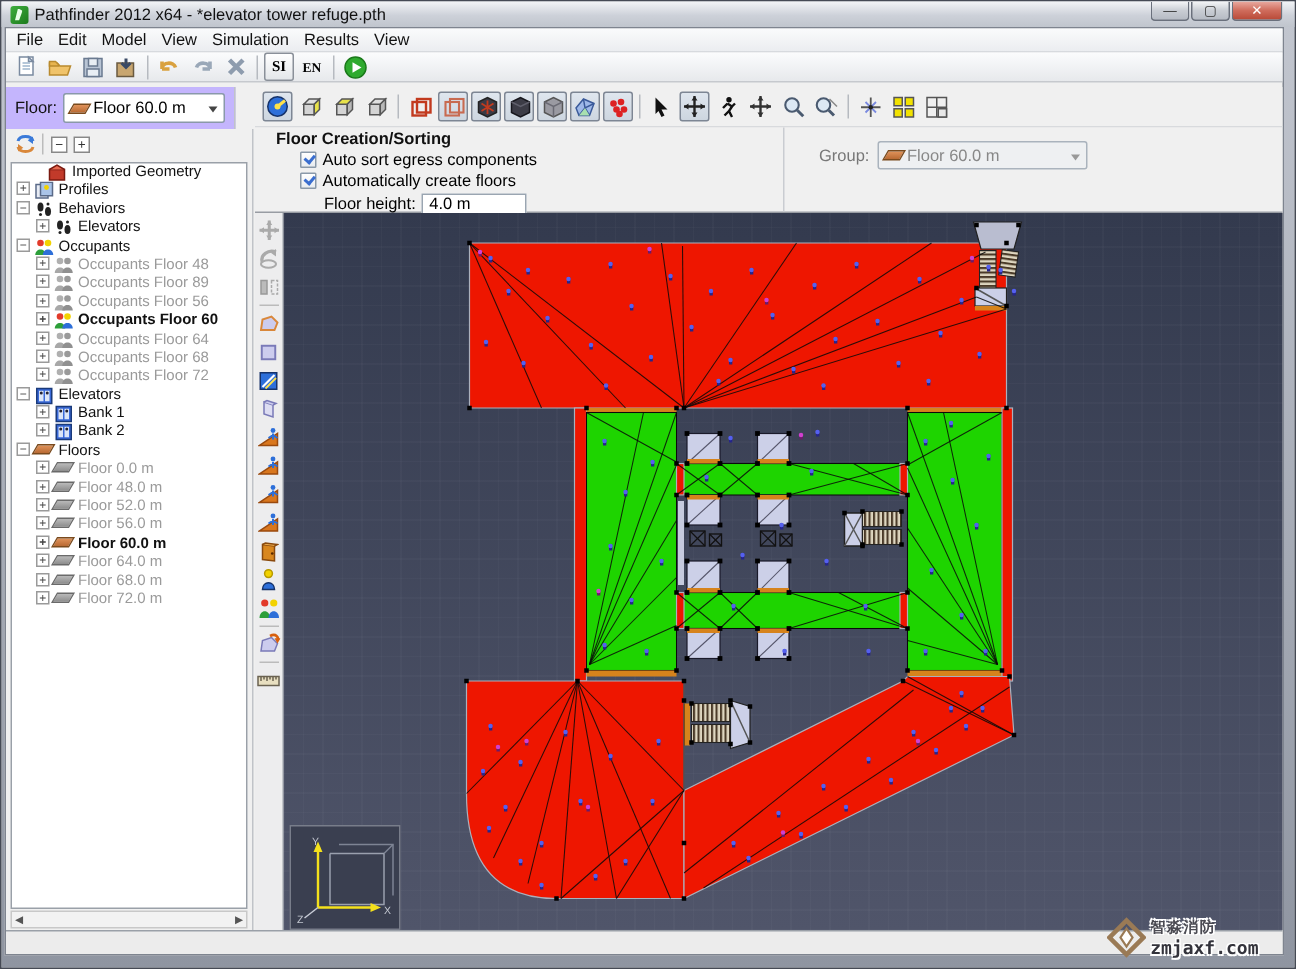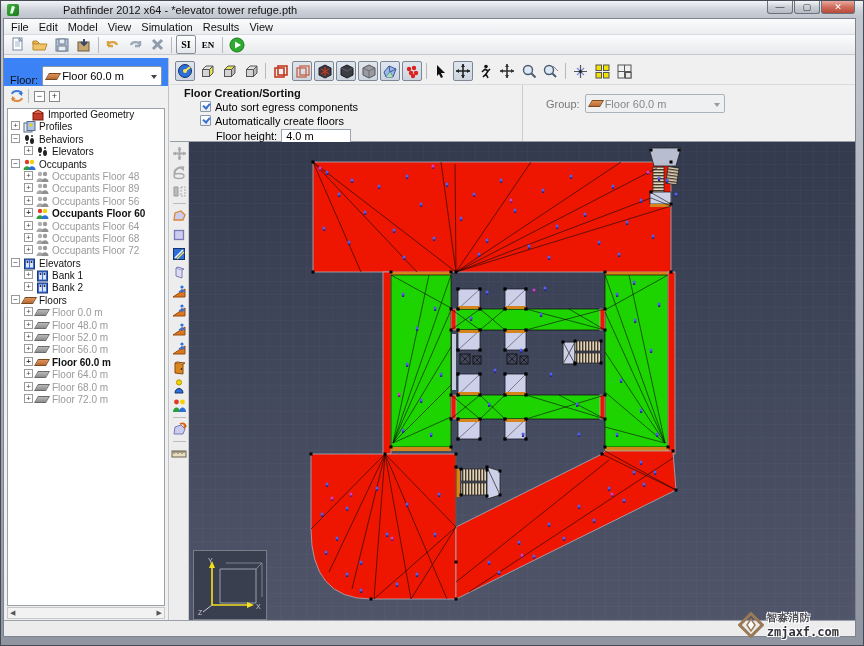--- a/index.html
+++ b/index.html
@@ -1,32 +1,32 @@
 <!DOCTYPE html>
 <html><head>
 <meta charset="utf-8">
 <style>
 *{margin:0;padding:0;box-sizing:border-box}
 html,body{width:864px;height:646px;overflow:hidden;font-family:"Liberation Sans",sans-serif;font-size:11px}
 #win{position:absolute;inset:0;background:linear-gradient(#c3c7d0,#8f95a1);border:1px solid #454a55}
-#titlebar{position:absolute;left:0;top:0;width:100%;height:17px;display:flex;align-items:center;background:linear-gradient(#f2f4f7,#cdd1d9 55%,#c0c5cd);gap:40px;}
+#titlebar{position:absolute;left:0;top:0;width:100%;height:17px;display:flex;align-items:center;background:linear-gradient(#f2f4f7,#cdd1d9 55%,#c0c5cd);}
 #title-icon{width:12px;height:12px;margin:0 4px 0 6px;background:linear-gradient(135deg,#3fae3f,#1c7a1c);border-radius:2px;position:relative}
 #title-icon:after{content:"";position:absolute;left:3px;top:2px;width:5px;height:8px;background:#eaffea;clip-path:polygon(0 100%,40% 0,100% 20%,55% 100%)}
 #title-text{color:#111;font-size:11px}
 #caption-btns{position:absolute;right:8px;top:0;display:flex;gap:1px}
 .capbtn{width:26px;height:13px;border:1px solid #6a707c;border-top:none;border-radius:0 0 3px 3px;background:linear-gradient(#f5f6f8,#c9cdd4 50%,#b6bbc4);display:flex;align-items:center;justify-content:center;font-size:9px;color:#333}
 .capbtn.close{width:34px;background:linear-gradient(#e9aaa0,#cf6c5c 50%,#b94a38);color:#fff}
 #client{position:absolute;left:2px;right:7px;top:17px;bottom:8px;background:#f0f0f0;border:1px solid #7e848f}
 #menubar{position:absolute;left:0;top:0;right:0;height:16px;background:linear-gradient(#fafbfc,#ebedf0);display:flex;align-items:center;padding-left:2px;border-bottom:1px solid #d7dade}
 .menu-item{padding:1px 5px;color:#111}
 #toolbar{position:absolute;left:0;top:16px;right:0;height:20px;background:linear-gradient(#fbfcfd,#e7e9ec);border-bottom:1px solid #c6c9ce;display:flex;align-items:center;padding-left:3px}
 .tbtn{width:20px;height:19px;display:flex;align-items:center;justify-content:center;margin:0 1px}
 .tsep{width:1px;height:16px;background:#b6bac0;margin:0 3px}
 .tbtn.boxed{border:1px solid #8a9099;border-radius:2px;background:linear-gradient(#fff,#e4e7ea)}
-#row3-left{position:absolute;left:0;top:39px;width:165px;height:28px;background:#3b82f6;border-right:1px solid #c0c3c8;display:flex;align-items:flex-end}
+#row3-left{position:absolute;left:0;top:39px;width:153px;height:28px;background:#c4b5fd;border-right:1px solid #c0c3c8;display:flex;align-items:center}
 #floor-label{margin:0 4px 0 6px;color:#111}
 #floor-combo{flex:1;height:20px;margin-right:6px;background:#fff;border:1px solid #8a99a9;border-radius:2px;display:flex;align-items:center;position:relative}
 #floor-combo .arrow{position:absolute;right:4px;top:8px;width:0;height:0;border:3px solid transparent;border-top:4px solid #444}
 .flooricon{display:inline-block;width:12px;height:7px;margin:0 3px 0 4px;background:linear-gradient(#e0925a,#b96a33);transform:skewX(-30deg);border:1px solid #7a4a1d}
 .flooricon.gray{background:linear-gradient(#b9b9b9,#8d8d8d);border-color:#6a6a6a}
 #toolbar2{position:absolute;left:166px;top:39px;right:0;height:27px;background:#f0f0f0;border-bottom:1px solid #d8dadd;display:flex;align-items:center;padding-left:4px}
 .t2btn{width:20px;height:20px;display:flex;align-items:center;justify-content:center;margin:0 1px;border:1px solid transparent}
 .t2btn.pressed{border:1px solid #7d8llll}
 .t2btn.pressed{border:1px solid #7d8694;background:linear-gradient(#dfe6ee,#cdd6e0);border-radius:2px}
 #panels{position:absolute;left:166px;top:66px;right:0;height:57px;background:#f0f0f0;border-bottom:1px solid #989ca3}

